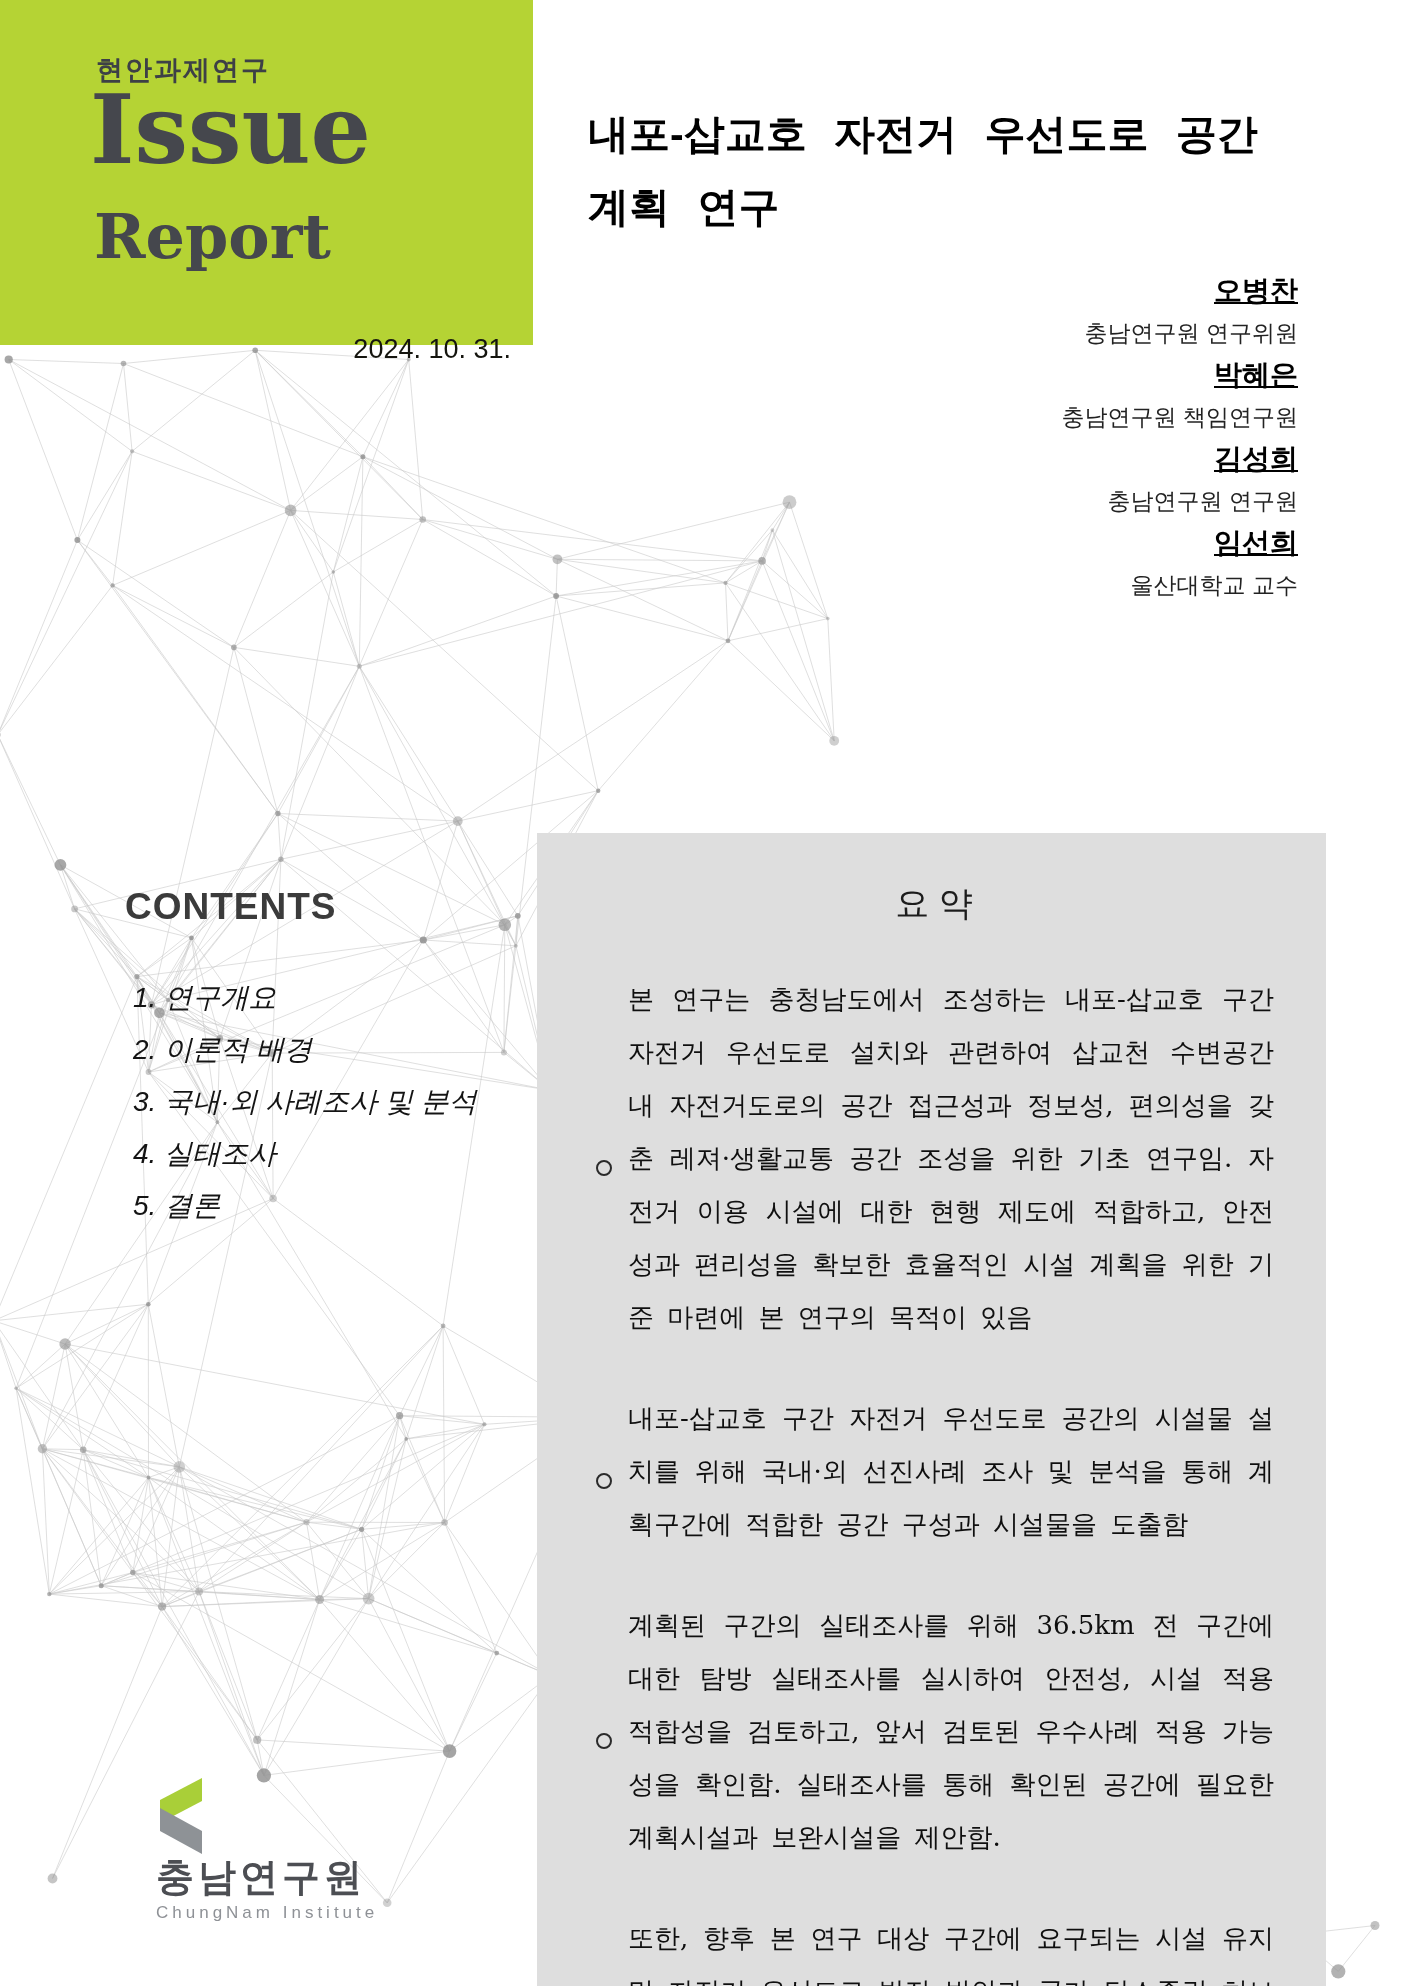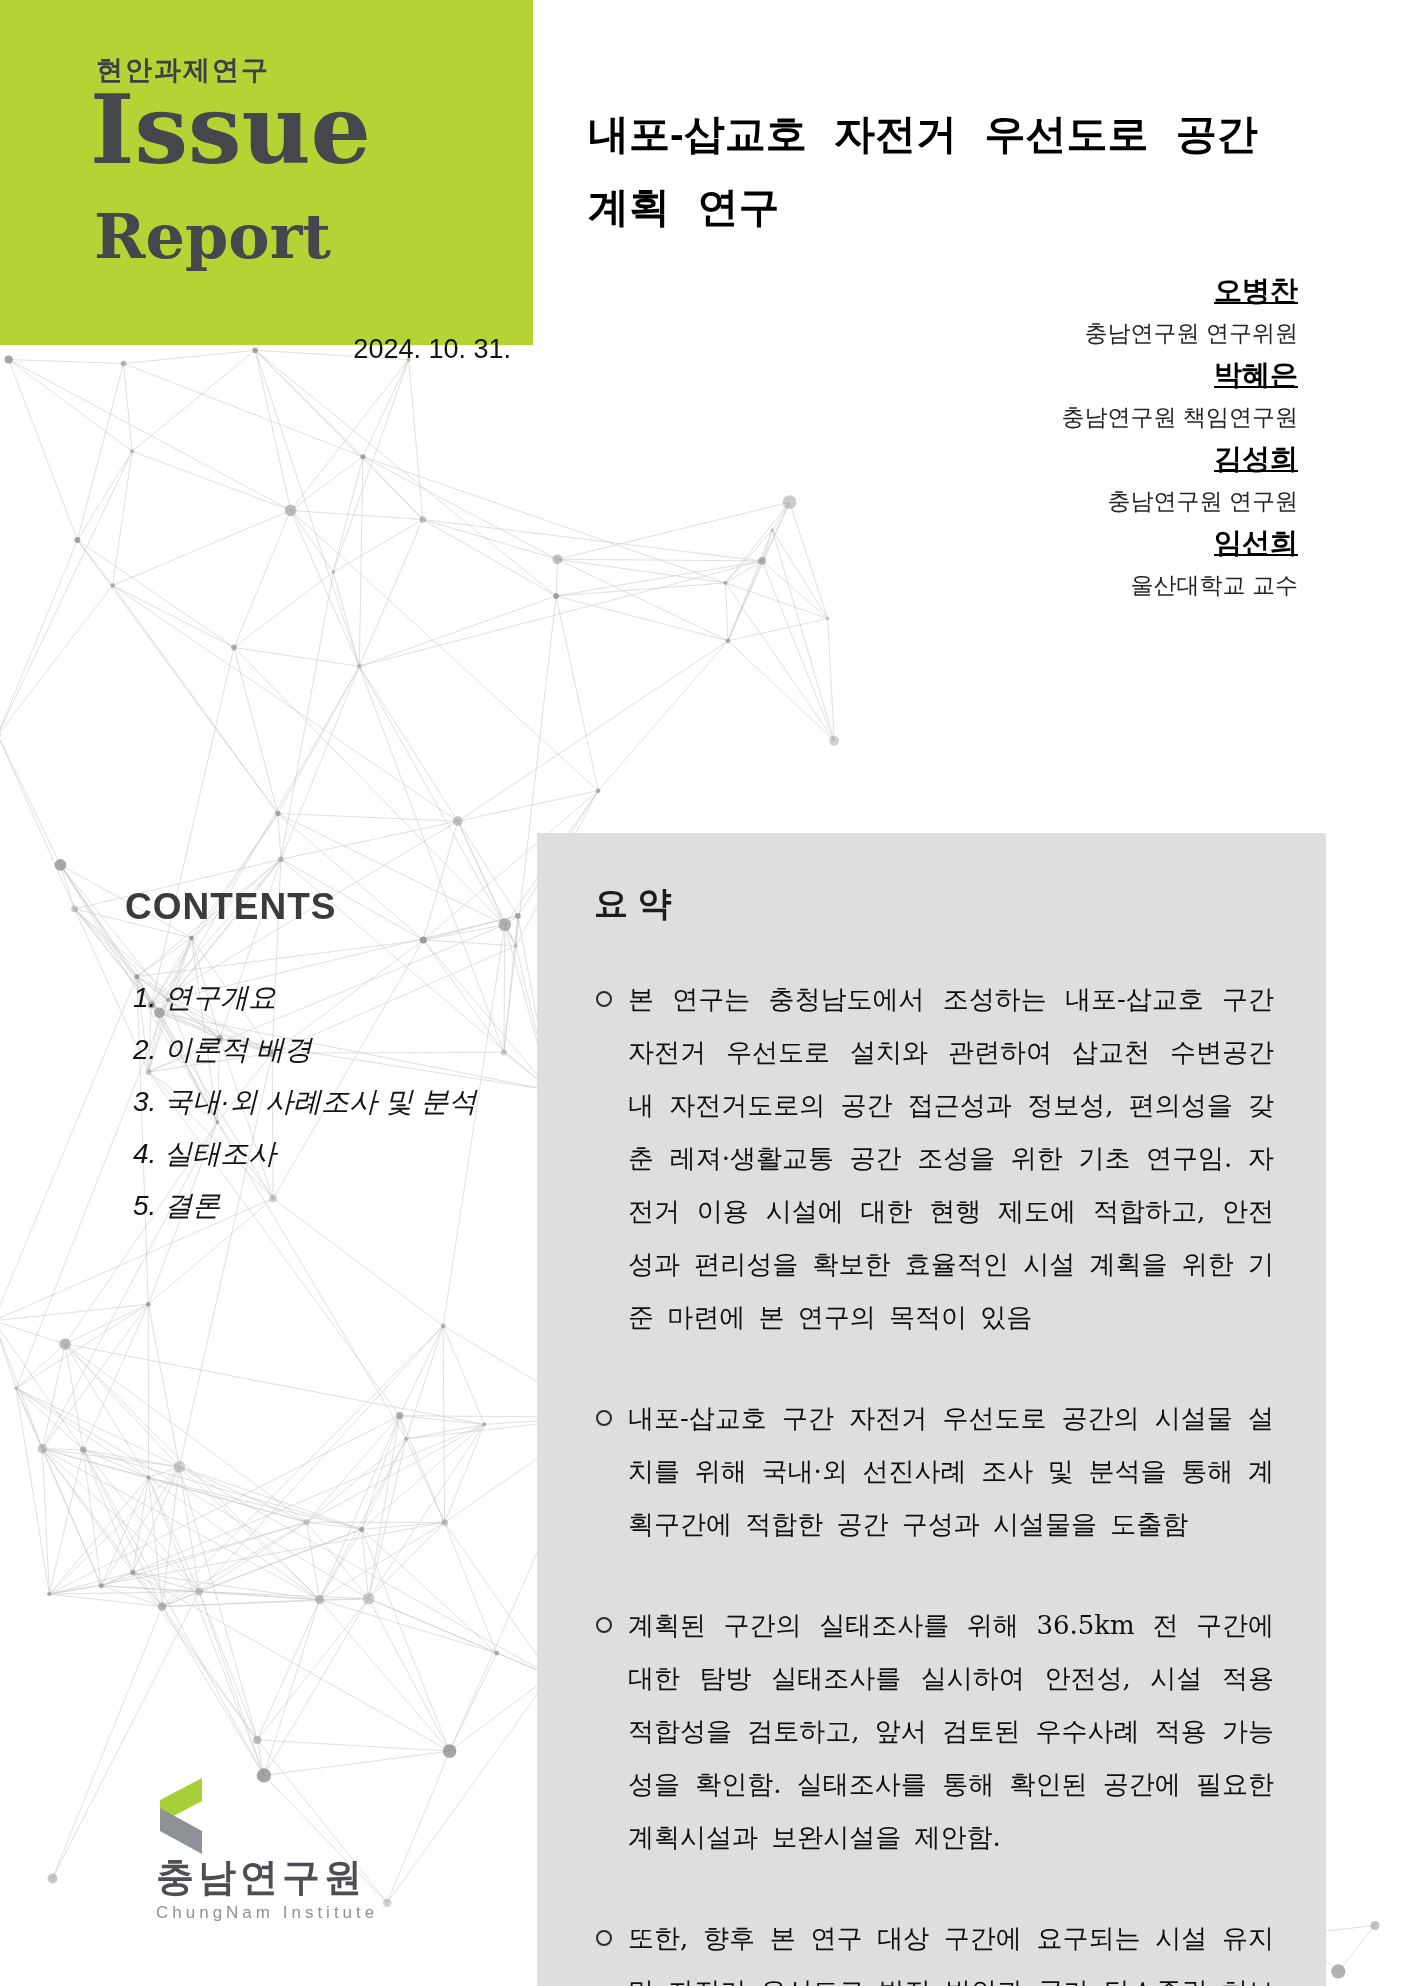--- a/index.html
+++ b/index.html
@@ -24,23 +24,23 @@
   .author-name{font-size:28px;font-weight:700;color:#000;line-height:42px;text-decoration:underline;}
   .author-affil{font-size:23px;font-weight:400;color:#222;line-height:42px;}
   
   .contents{position:absolute;left:125px;top:886px;z-index:1;}
   .contents-heading{font-size:37px;font-weight:700;letter-spacing:1px;color:#3b3b3b;}
   .contents-list{margin:44px 0 0 8px;padding:0;list-style:none;font-style:italic;}
   .contents-list li{font-size:28px;color:#141414;line-height:52px;white-space:nowrap;}
   
   .summary{position:absolute;left:537px;top:833px;width:789px;height:1153px;
            background:#dedede;z-index:2;box-sizing:border-box;padding:50px 52px 0 57px;}
-  .summary-heading{font-size:34px;font-weight:700;color:#1c1c1c;line-height:40px;}
+  .summary-heading{font-size:34px;font-weight:400;color:#1c1c1c;line-height:40px;text-align:center;}
   .bullets{margin-top:50px;}
-  .bullet{display:flex;align-items:flex-start;margin-bottom:48px;}
+  .bullet{display:flex;align-items:center;margin-bottom:48px;}
   .bullet-marker{flex:0 0 auto;width:12px;height:12px;border:2px solid #2a2a2a;border-radius:50%;
                  margin:18px 16px 0 2px;}
   .bullet-text{flex:1 1 auto;font-family:"DejaVu Serif",serif;font-size:26px;line-height:53px;
                color:#0f0f0f;text-align:justify;word-spacing:5px;}
   
   .org-logo{position:absolute;left:156px;top:1778px;z-index:2;display:flex;align-items:flex-start;flex-direction:column;}
   .logo-mark{width:46px;height:76px;margin-right:14px;}
   .org-name-ko{font-size:38px;font-weight:700;color:#4c4e53;letter-spacing:4px;line-height:46px;}
   .org-name-en{font-size:17px;color:#8e9196;letter-spacing:4px;margin-top:3px;}
 </style>

